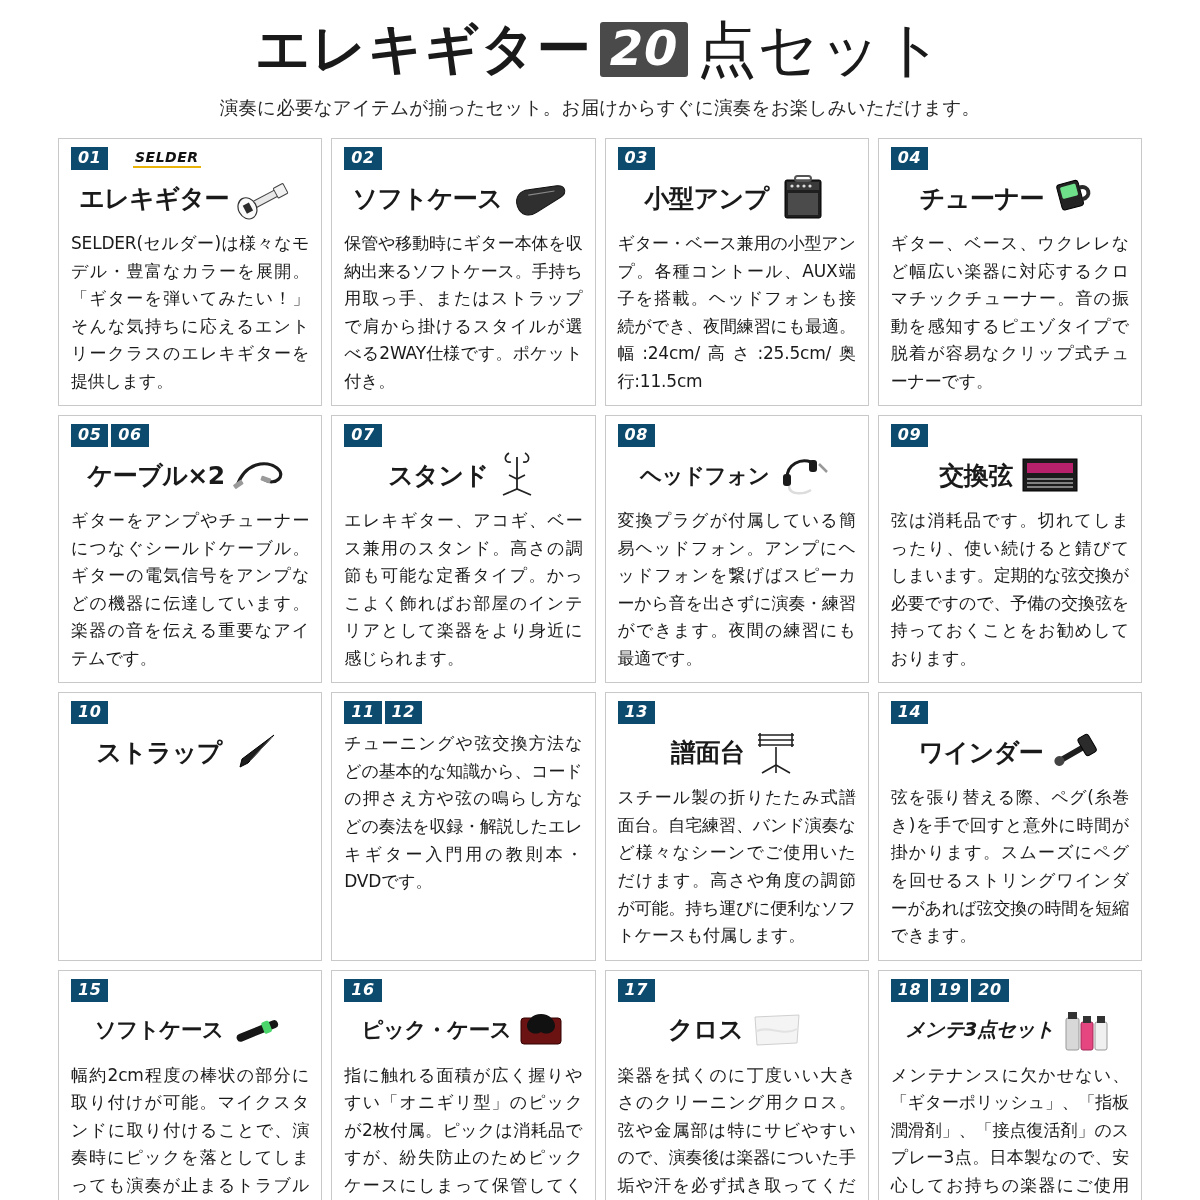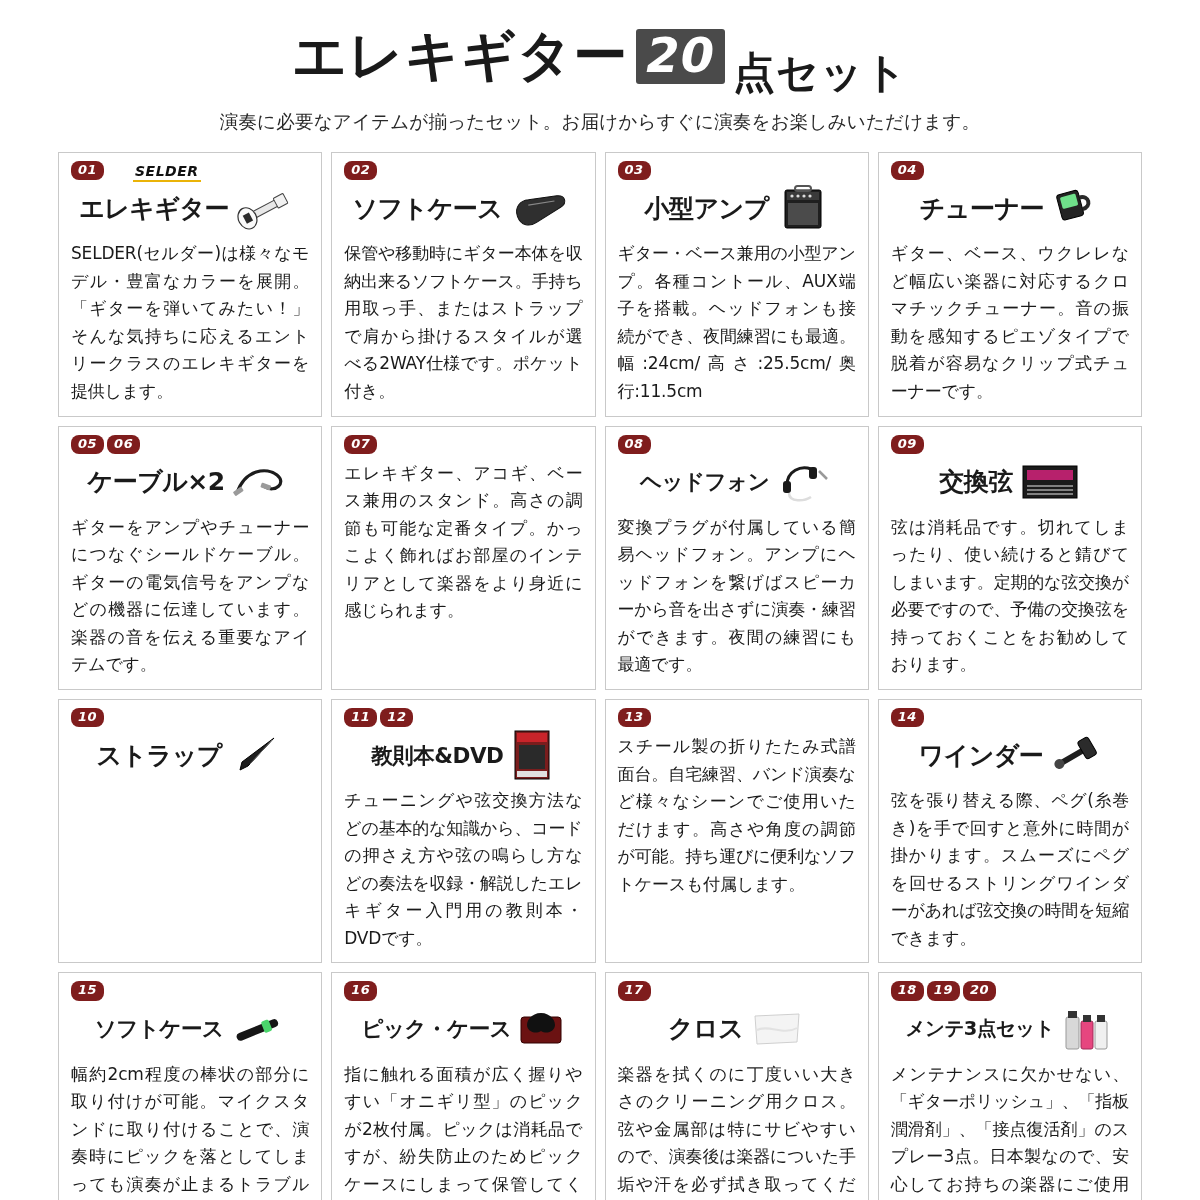--- a/index.html
+++ b/index.html
@@ -27,21 +27,21 @@
   .title-count-box {
     display: inline-flex; align-items: center; justify-content: center;
     background: #4a4a4a; color: #ffffff;
     font-size: 48px; font-weight: bold;
     padding: 1px 10px 4px 10px;
     border-radius: 3px;
     margin: 0 2px;
     min-width: 84px;
     font-style: italic;
   }
-  .title-tail { font-size: 42px; font-weight: bold; margin-top: 33px; }
+  .title-tail { font-size: 60px; font-weight: normal; }
   .subtitle {
     margin-top: 14px;
     font-size: 18.5px;
     color: #2a2a2a;
     letter-spacing: 0.2px;
   }
   
   .grid {
     margin-top: 18px;
     display: grid;
@@ -53,39 +53,38 @@
   .card {
     border: 1px solid #c9c9c9;
     background: #fff;
     padding: 8px 12px 10px 12px;
     display: flex; flex-direction: column;
     position: relative;
     overflow: hidden;
   }
   .badges { display: flex; gap: 3px; }
   .badge {
-    background: #7f1d1d; color: #fff;
-    font-size: 13px; font-weight: bold; font-style: italic;
+    background: #0c4a6e; color: #fff;
+    font-size: 16px; font-weight: bold; font-style: italic;
     padding: 1px 7px 2px 7px;
     line-height: 1.25;
     letter-spacing: 0.5px;
-    border-radius: 8px;
   }
   .card-head {
     display: flex; align-items: center; justify-content: center;
     gap: 6px;
     min-height: 52px;
     margin-top: 2px;
   }
   .card-title {
     font-size: 25px; font-weight: bold; letter-spacing: -0.5px;
     white-space: nowrap;
   }
   .card-title.small { font-size: 21.5px; }
-  .card-title.xsmall { font-size: 19.5px; }
+  .card-title.xsmall { font-size: 19.5px; font-style: italic; }
   .card-body {
     margin-top: 6px;
     font-size: 17px;
     line-height: 1.62;
     letter-spacing: -0.2px;
     text-align: justify;
     text-justify: inter-character;
   }
   
   .icon { flex: 0 0 auto; display: inline-block; line-height: 0; }
@@ -207,20 +206,32 @@
           </svg>
         </span>
       </div>
       <div class="card-body">ギターをアンプやチューナーにつなぐシールドケーブル。ギターの電気信号をアンプなどの機器に伝達しています。楽器の音を伝える重要なアイテムです。</div>
     </div>
 
     <div class="card">
       <div class="badges">
         <span class="badge">07</span>
       </div>
+      <div class="card-head">
+        <span class="card-title">スタンド</span>
+        <span class="icon">
+          <svg width="44" height="52" viewBox="0 0 44 52">
+            <path d="M14 4 C8 8 10 14 16 13" fill="none" stroke="#222" stroke-width="1.6"></path>
+            <path d="M30 4 C36 8 34 14 28 13" fill="none" stroke="#222" stroke-width="1.6"></path>
+            <line x1="22" y1="8" x2="22" y2="40" stroke="#222" stroke-width="1.8"></line>
+            <path d="M14 26 L22 30 L30 26" fill="none" stroke="#222" stroke-width="1.6"></path>
+            <path d="M8 46 L22 40 L36 46" fill="none" stroke="#222" stroke-width="1.8"></path>
+          </svg>
+        </span>
+      </div>
       <div class="card-body">エレキギター、アコギ、ベース兼用のスタンド。高さの調節も可能な定番タイプ。かっこよく飾ればお部屋のインテリアとして楽器をより身近に感じられます。</div>
     </div>
 
     <div class="card">
       <div class="badges">
         <span class="badge">08</span>
       </div>
       <div class="card-head">
         <span class="card-title small">ヘッドフォン</span>
         <span class="icon">
@@ -268,37 +279,44 @@
           </svg>
         </span>
       </div>
     </div>
 
     <div class="card">
       <div class="badges">
         <span class="badge">11</span>
         <span class="badge">12</span>
       </div>
-      <div class="card-head">
-        <span class="card-title small">教則本&amp;DVD</span>
-        <span class="icon">
-          <svg width="46" height="52" viewBox="0 0 46 52">
-            <rect x="6" y="2" width="34" height="48" fill="#7a1d1d" stroke="#000"></rect>
-            <rect x="8" y="4" width="30" height="9" fill="#c9242a"></rect>
-            <rect x="10" y="16" width="26" height="24" fill="#2a2a2a"></rect>
-            <rect x="8" y="42" width="30" height="6" fill="#e0e0e0"></rect>
-          </svg>
-        </span>
-      </div>
       <div class="card-body">チューニングや弦交換方法などの基本的な知識から、コードの押さえ方や弦の鳴らし方などの奏法を収録・解説したエレキギター入門用の教則本・DVDです。</div>
     </div>
 
     <div class="card">
       <div class="badges">
         <span class="badge">13</span>
+      </div>
+      <div class="card-head">
+        <span class="card-title">譜面台</span>
+        <span class="icon">
+          <svg width="52" height="50" viewBox="0 0 52 50">
+            <g stroke="#1f1f1f" stroke-width="1.6" fill="none">
+              <line x1="8" y1="8" x2="44" y2="8"></line>
+              <line x1="8" y1="13" x2="44" y2="13"></line>
+              <line x1="8" y1="18" x2="44" y2="18"></line>
+              <line x1="10" y1="6" x2="10" y2="20"></line>
+              <line x1="42" y1="6" x2="42" y2="20"></line>
+              <line x1="26" y1="20" x2="26" y2="38"></line>
+              <line x1="12" y1="46" x2="26" y2="38"></line>
+              <line x1="40" y1="46" x2="26" y2="38"></line>
+              <line x1="26" y1="38" x2="26" y2="46"></line>
+            </g>
+          </svg>
+        </span>
       </div>
       <div class="card-body">スチール製の折りたたみ式譜面台。自宅練習、バンド演奏など様々なシーンでご使用いただけます。高さや角度の調節が可能。持ち運びに便利なソフトケースも付属します。</div>
     </div>
 
     <div class="card">
       <div class="badges">
         <span class="badge">14</span>
       </div>
       <div class="card-head">
         <span class="card-title">ワインダー</span>

